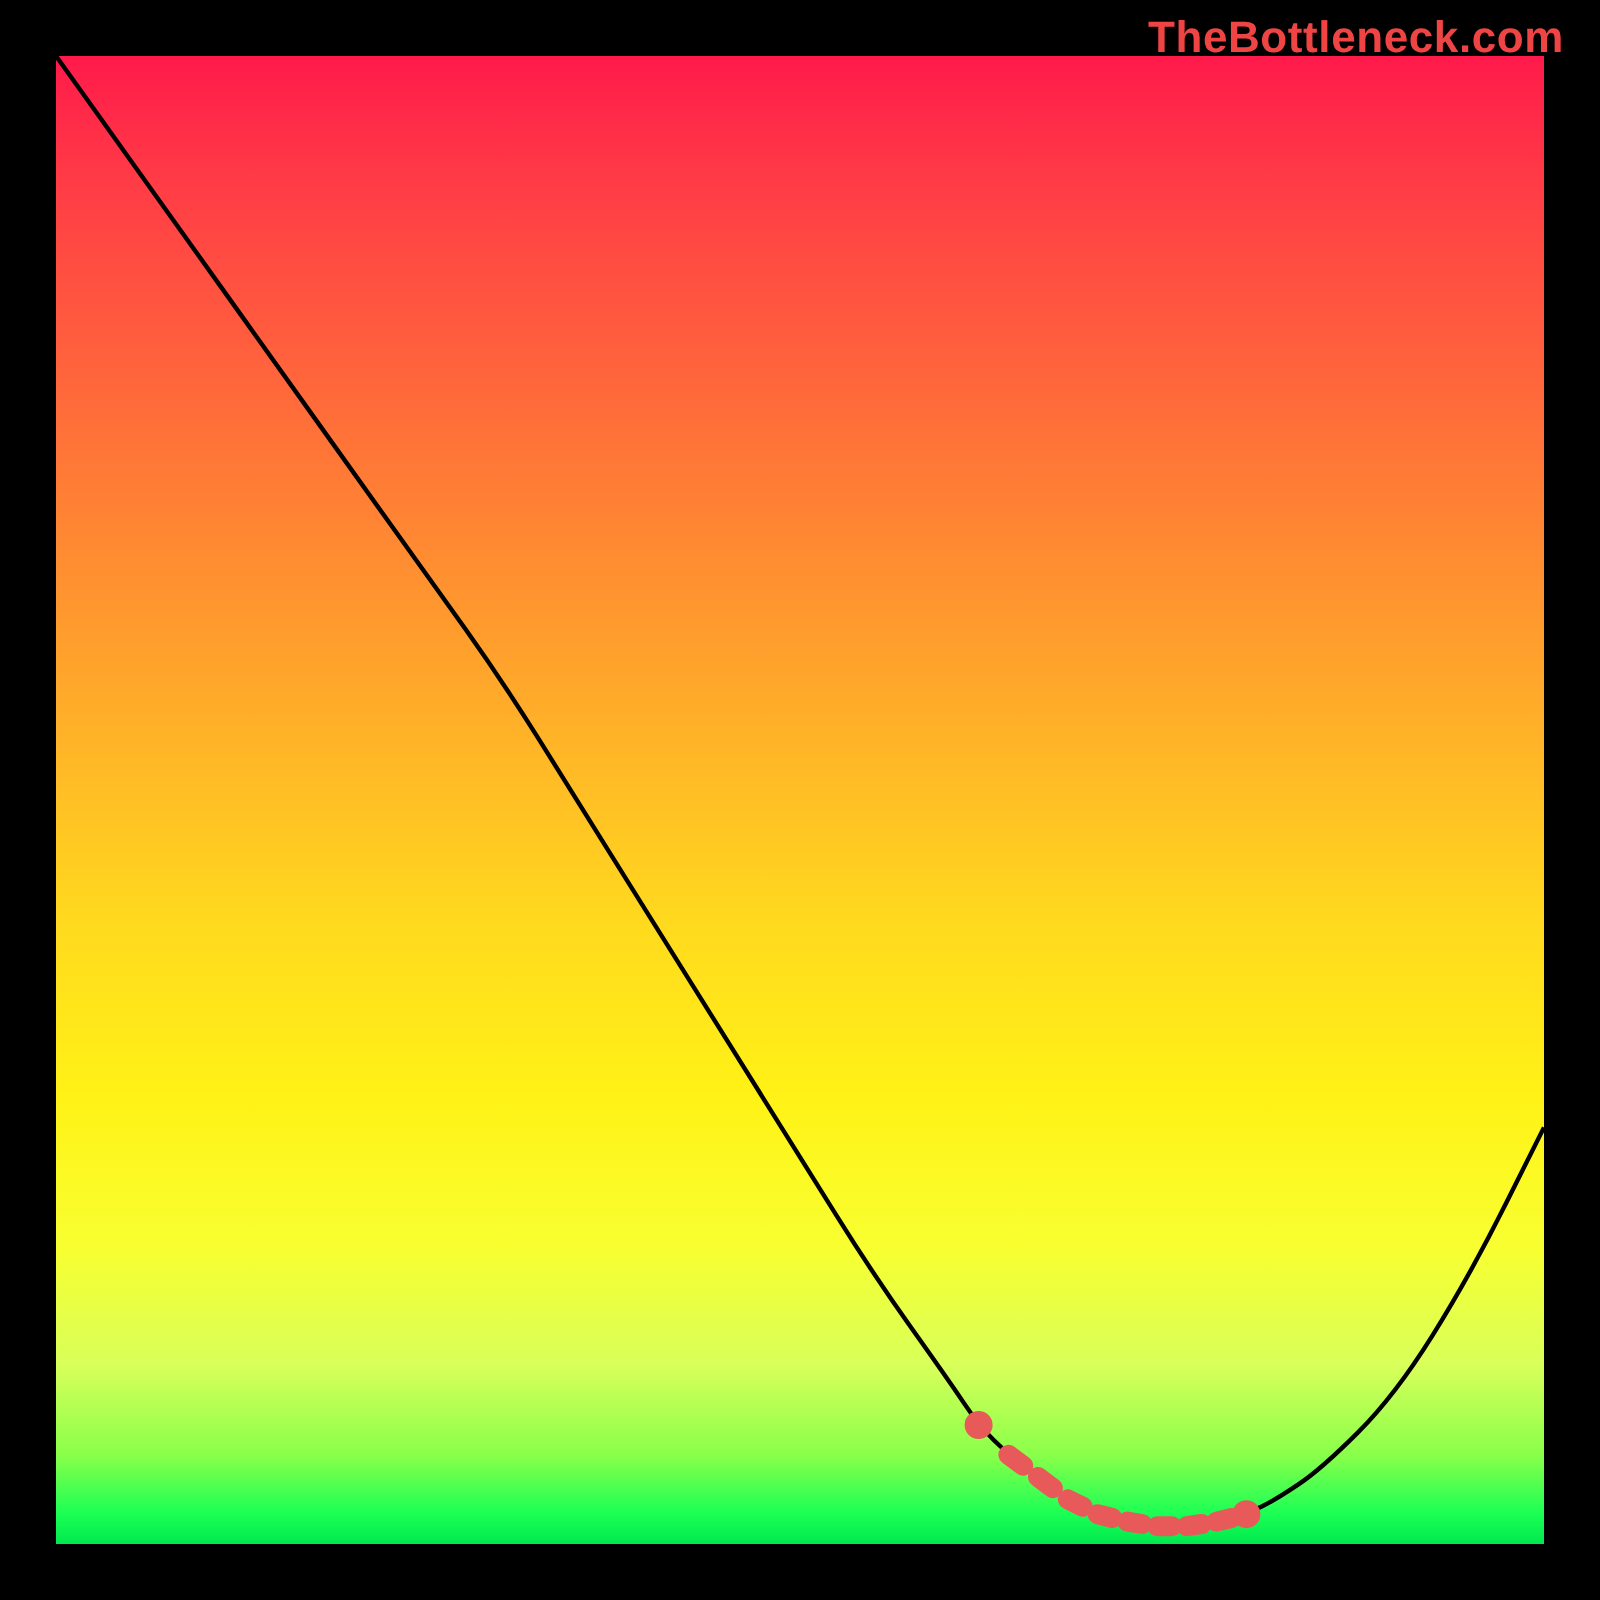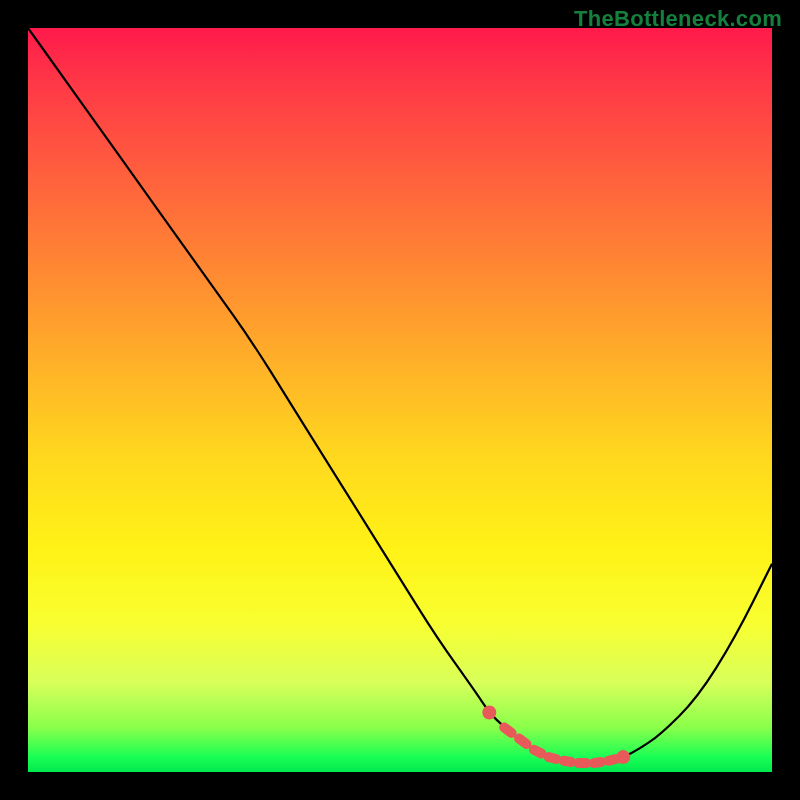--- a/index.html
+++ b/index.html
@@ -3,21 +3,21 @@
 <meta charset="utf-8">
 <style>
   * { margin: 0; padding: 0; box-sizing: border-box; }
   html, body { width: 800px; height: 800px; overflow: hidden; }
   body { background: #000; font-family: Arial, Helvetica, sans-serif; position: relative; }
 
   .watermark {
     position: absolute;
     top: 6px;
     right: 18px;
-    color: #15803d;
+    color: #ef4444;
     font-size: 22px;
     font-weight: 700;
     letter-spacing: .3px;
     z-index: 4;
     user-select: none;
   }
 
   .plot {
     position: absolute;
     left: 28px;

